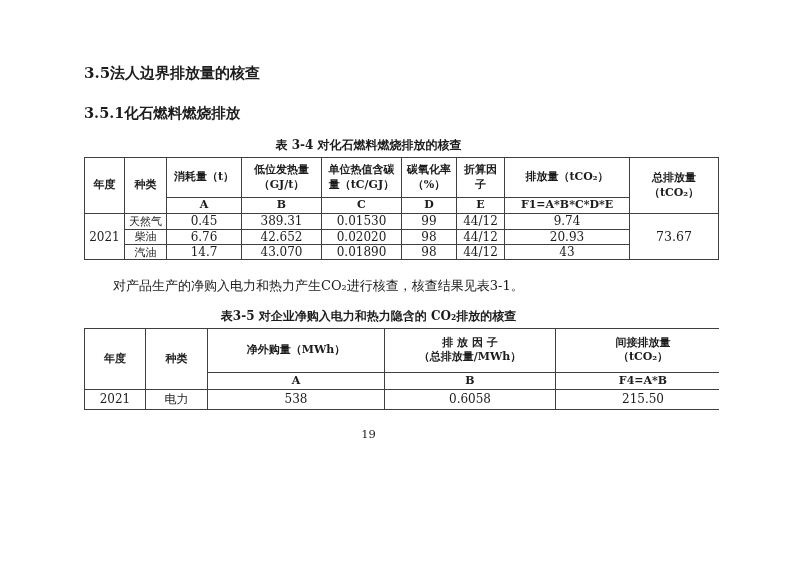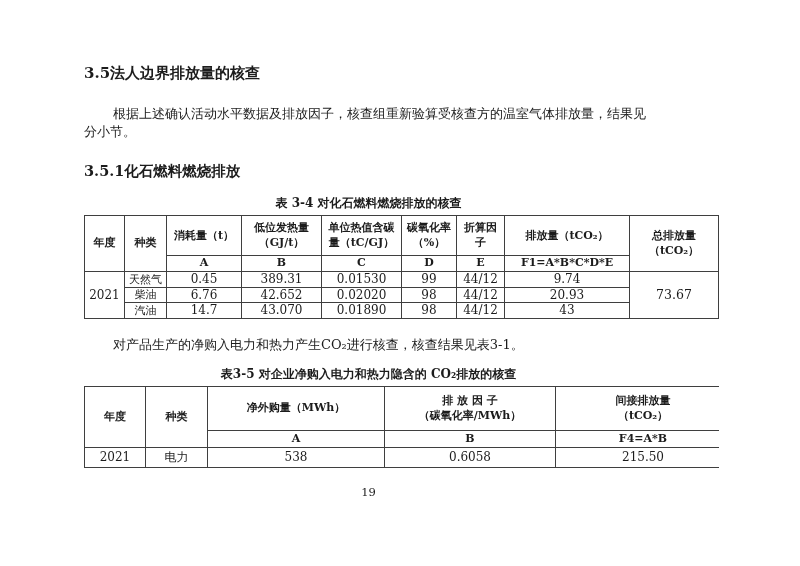--- a/index.html
+++ b/index.html
@@ -82,21 +82,20 @@
     font-size: 11.5px;
   }
 </style>
 </head>
 <body>
 
 <div class="page">
 
   <div class="h-main">3.5法人边界排放量的核查</div>
 
-  <p class="para p35">根据上述确认活动水平数据及排放因子，核查组重新验算受核查方的温室气体排放量，结果见分小节。</p>
 
   <div class="h-sub h351">3.5.1化石燃料燃烧排放</div>
 
 
   <div class="tbl-caption">表 3-4 对化石燃料燃烧排放的核查</div>
 
   <table class="t34">
     <colgroup>
       <col style="width:40px">
         <col style="width:42px">
@@ -188,21 +187,21 @@
       <col style="width:171px">
         <col style="width:175px">
     </colgroup>
     <tbody>
         <tr class="hdr-row1">
       <th rowspan="2">年度</th>
       <th rowspan="2">种类</th>
       <th>净外购量（MWh）</th>
       <th>
         <div>排 放 因 子</div>
-        <div>（碳氧化率/MWh）</div>
+        <div>（总排放量/MWh）</div>
       </th>
       <th>
         <div>间接排放量</div>
         <div>（tCO₂）</div>
       </th>
     </tr>
     <tr class="hdr-row2">
       <th>A</th>
       <th>B</th>
       <th>F4=A*B</th>

